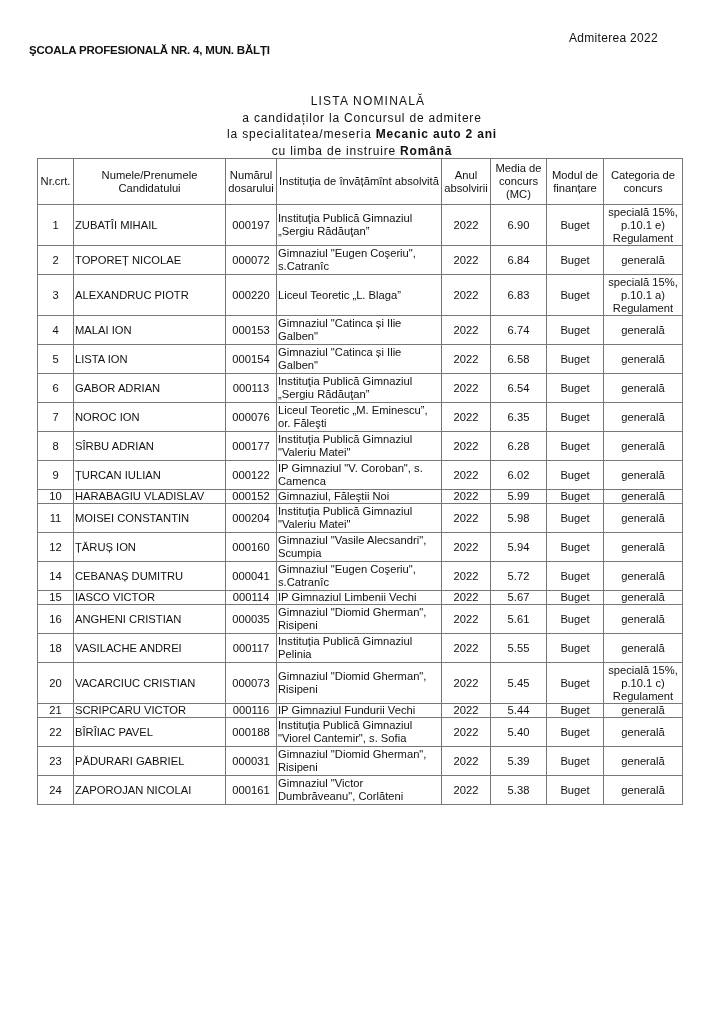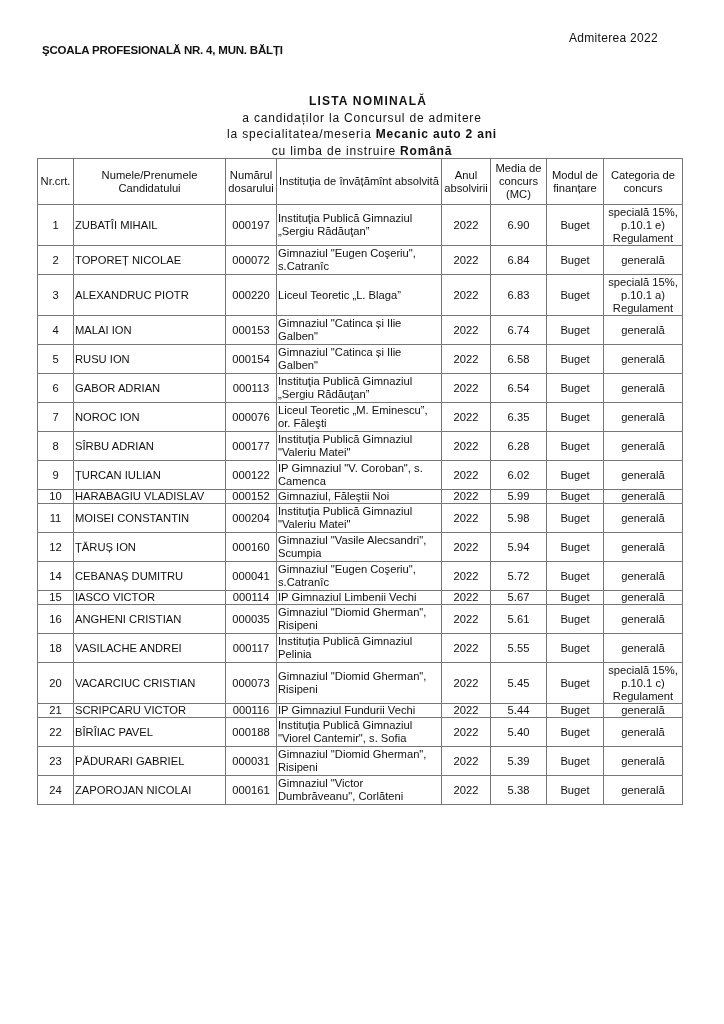--- a/index.html
+++ b/index.html
@@ -1,23 +1,23 @@
 <!DOCTYPE html>
 <html><head>
 <meta charset="utf-8">
 <style>
   html, body { margin: 0; padding: 0; background: #ffffff; }
   body {
     width: 724px; height: 1024px; position: relative; overflow: hidden;
     font-family: "Liberation Sans", sans-serif; color: #111;
   }
   .admit { position: absolute; left: 533px; top: 31px; font-size: 12px; letter-spacing: 0.3px; margin-left: 36px; }
-  .school { position: absolute; left: 29px; top: 44px; font-size: 11.5px; font-weight: bold; letter-spacing: -0.2px; margin-left: 13px; }
+  .school { position: absolute; left: 29px; top: 44px; font-size: 11.5px; font-weight: bold; letter-spacing: -0.2px; }
   .titleblock { position: absolute; left: 0; width: 724px; top: 93px; text-align: center; font-size: 12px; line-height: 16.5px; letter-spacing: 0.8px; }
-  .titleblock .t1 { font-weight: bold; letter-spacing: 1.2px; margin-left: 12px; }
+  .titleblock .t1 { font-weight: normal; letter-spacing: 1.2px; margin-left: 12px; }
   .titleblock b { }
   table.list {
     position: absolute; left: 37px; top: 158px; border-collapse: collapse;
     font-size: 11.2px; table-layout: fixed;
   }
   table.list th, table.list td {
     border: 1px solid #777; padding: 0 1px; line-height: 13px; vertical-align: middle;
   }
   table.list th { font-weight: normal; text-align: center; height: 45px; }
   table.list td.c { text-align: center; }
@@ -98,21 +98,21 @@
         <td class="l">MALAI ION</td>
         <td class="c">000153</td>
         <td class="l">Gimnaziul "Catinca și Ilie Galben"</td>
         <td class="c">2022</td>
         <td class="c">6.74</td>
         <td class="c">Buget</td>
         <td class="c">generală</td>
       </tr>
       <tr class="h2">
         <td class="c">5</td>
-        <td class="l">RUSU ION</td>
+        <td class="l">LISTA ION</td>
         <td class="c">000154</td>
         <td class="l">Gimnaziul "Catinca și Ilie Galben"</td>
         <td class="c">2022</td>
         <td class="c">6.58</td>
         <td class="c">Buget</td>
         <td class="c">generală</td>
       </tr>
       <tr class="h2">
         <td class="c">6</td>
         <td class="l">GABOR ADRIAN</td>

